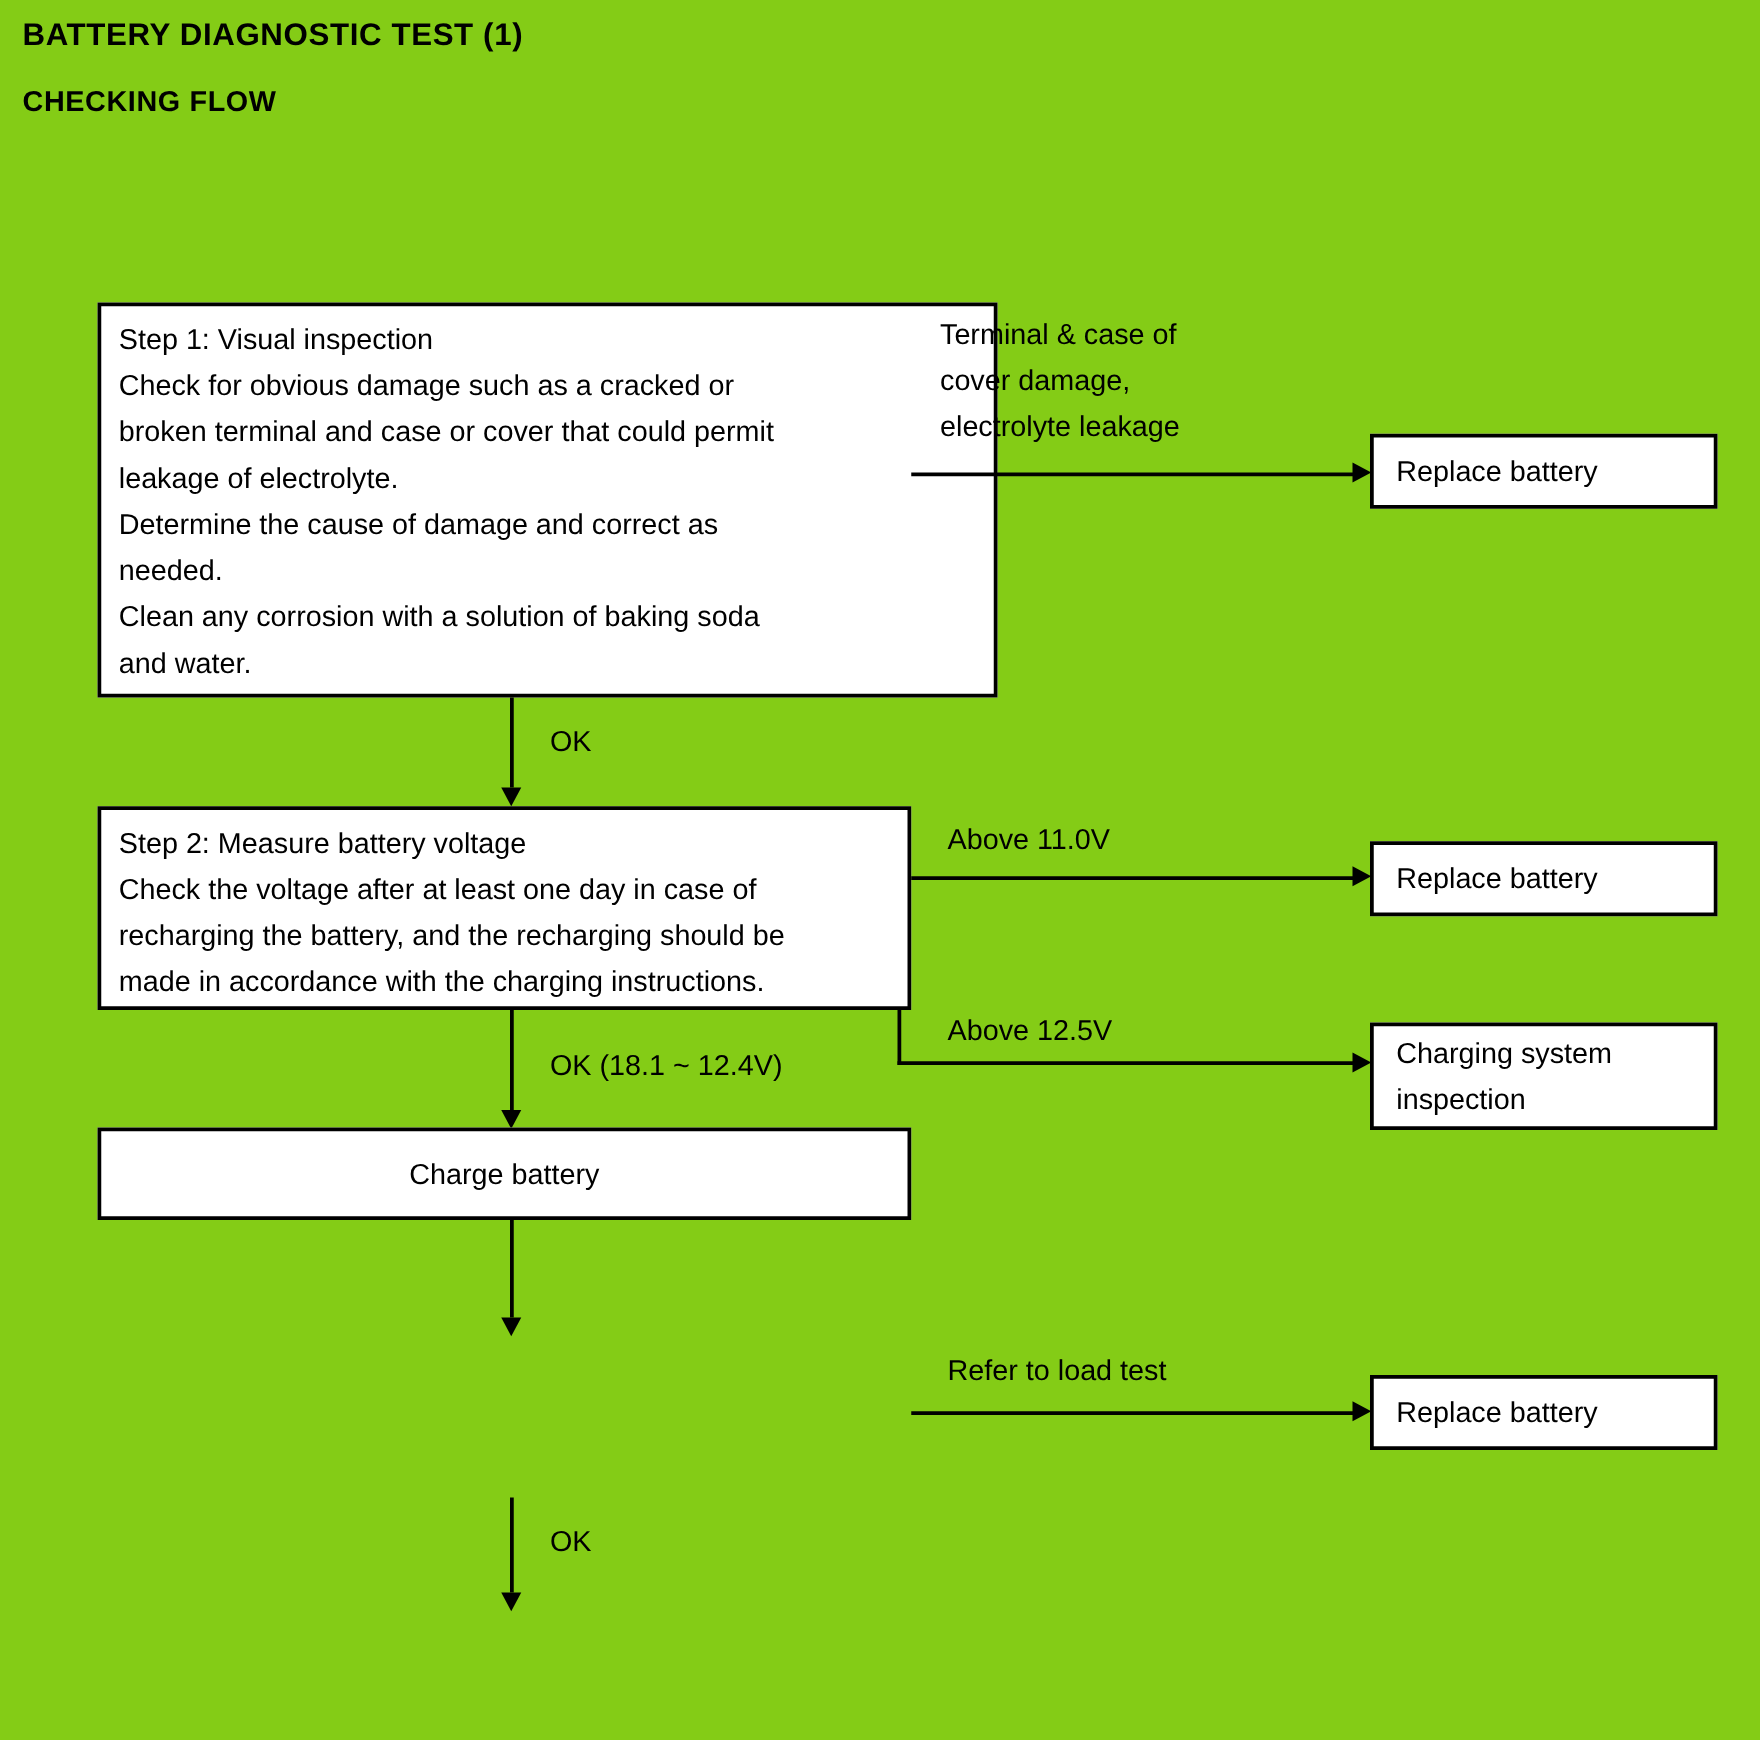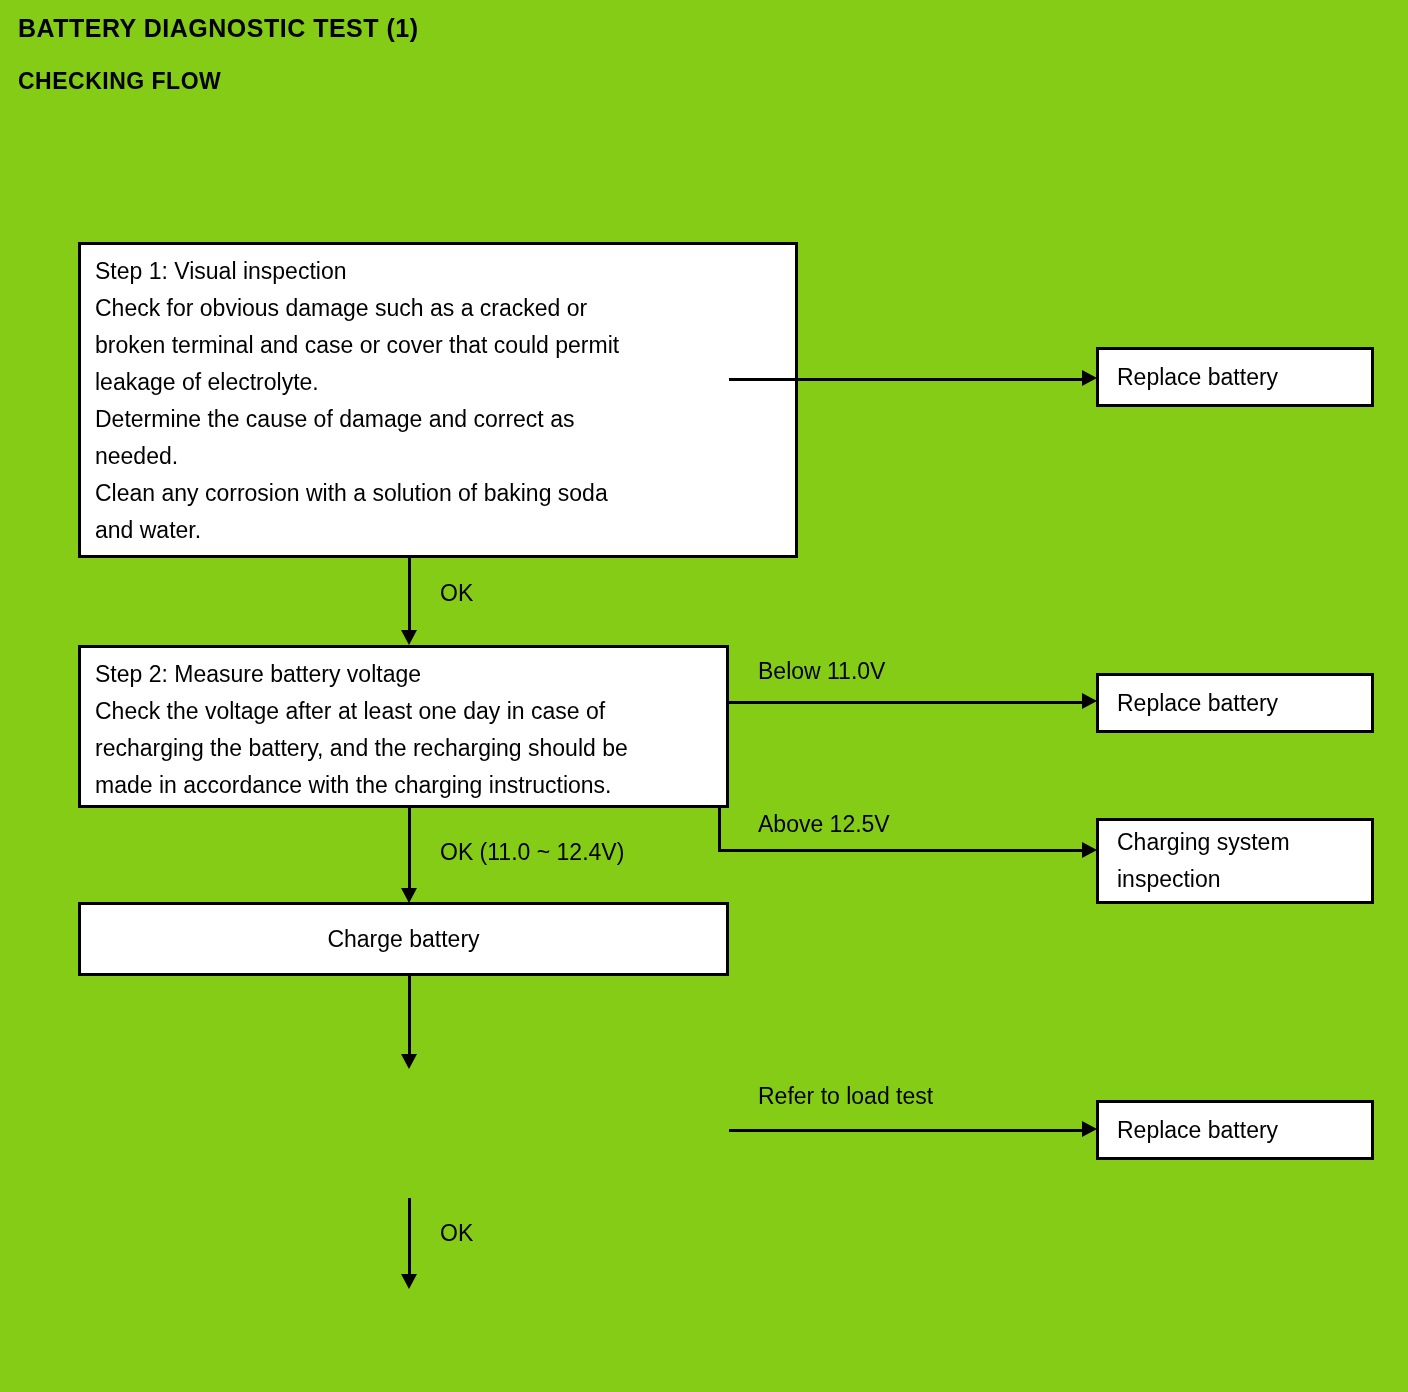--- a/index.html
+++ b/index.html
@@ -112,59 +112,62 @@
     <div class="box-text left">Step 1: Visual inspection
 Check for obvious damage such as a cracked or
 broken terminal and case or cover that could permit
 leakage of electrolyte.
 Determine the cause of damage and correct as
 needed.
 Clean any corrosion with a solution of baking soda
 and water.</div>
   </div>
 
+  <div class="edge-label" style="left:752px; top:249px; width:330px;">Terminal &amp; case of
+cover damage,
+electrolyte leakage</div>
   <div class="line-h" style="left:729px; top:378px; width:357px;"></div>
   <div class="arrow-right" style="left:1082px; top:370px;"></div>
 
   <div class="box" style="left:1096px; top:347px; width:278px; height:60px;">
     <div class="box-text midleft">Replace battery</div>
   </div>
 
   <div class="line-v" style="left:408px; top:558px; height:72px;"></div>
   <div class="arrow-down" style="left:401px; top:630px;"></div>
   <div class="edge-label" style="left:440px; top:575px;">OK</div>
 
   <div class="box" style="left:78px; top:645px; width:651px; height:163px;padding-left:24px;">
     <div class="box-text left">Step 2: Measure battery voltage
 Check the voltage after at least one day in case of
 recharging the battery, and the recharging should be
 made in accordance with the charging instructions.</div>
   </div>
 
-  <div class="edge-label" style="left:758px; top:653px;">Below 11.0V</div>
+  <div class="edge-label" style="left:758px; top:653px;">Above 11.0V</div>
   <div class="line-h" style="left:729px; top:701px; width:357px;"></div>
   <div class="arrow-right" style="left:1082px; top:693px;"></div>
 
   <div class="box" style="left:1096px; top:673px; width:278px; height:60px;">
     <div class="box-text midleft">Replace battery</div>
   </div>
 
   <div class="line-v" style="left:718px; top:806px; height:46px;"></div>
   <div class="line-h" style="left:718px; top:849px; width:368px;"></div>
   <div class="arrow-right" style="left:1082px; top:842px;"></div>
   <div class="edge-label" style="left:758px; top:806px;">Above 12.5V</div>
 
   <div class="box" style="left:1096px; top:818px; width:278px; height:86px;">
     <div class="box-text midleft">Charging system
 inspection</div>
   </div>
 
   <div class="line-v" style="left:408px; top:808px; height:80px;"></div>
   <div class="arrow-down" style="left:401px; top:888px;"></div>
-  <div class="edge-label" style="left:440px; top:834px;">OK (11.0 ~ 12.4V)</div>
+  <div class="edge-label" style="left:440px; top:834px;">OK (18.1 ~ 12.4V)</div>
 
   <div class="box" style="left:78px; top:902px; width:651px; height:74px;">
     <div class="box-text center">Charge battery</div>
   </div>
 
   <div class="line-v" style="left:408px; top:976px; height:78px;"></div>
   <div class="arrow-down" style="left:401px; top:1054px;"></div>
 
 
   <div class="edge-label" style="left:758px; top:1078px;">Refer to load test</div>

